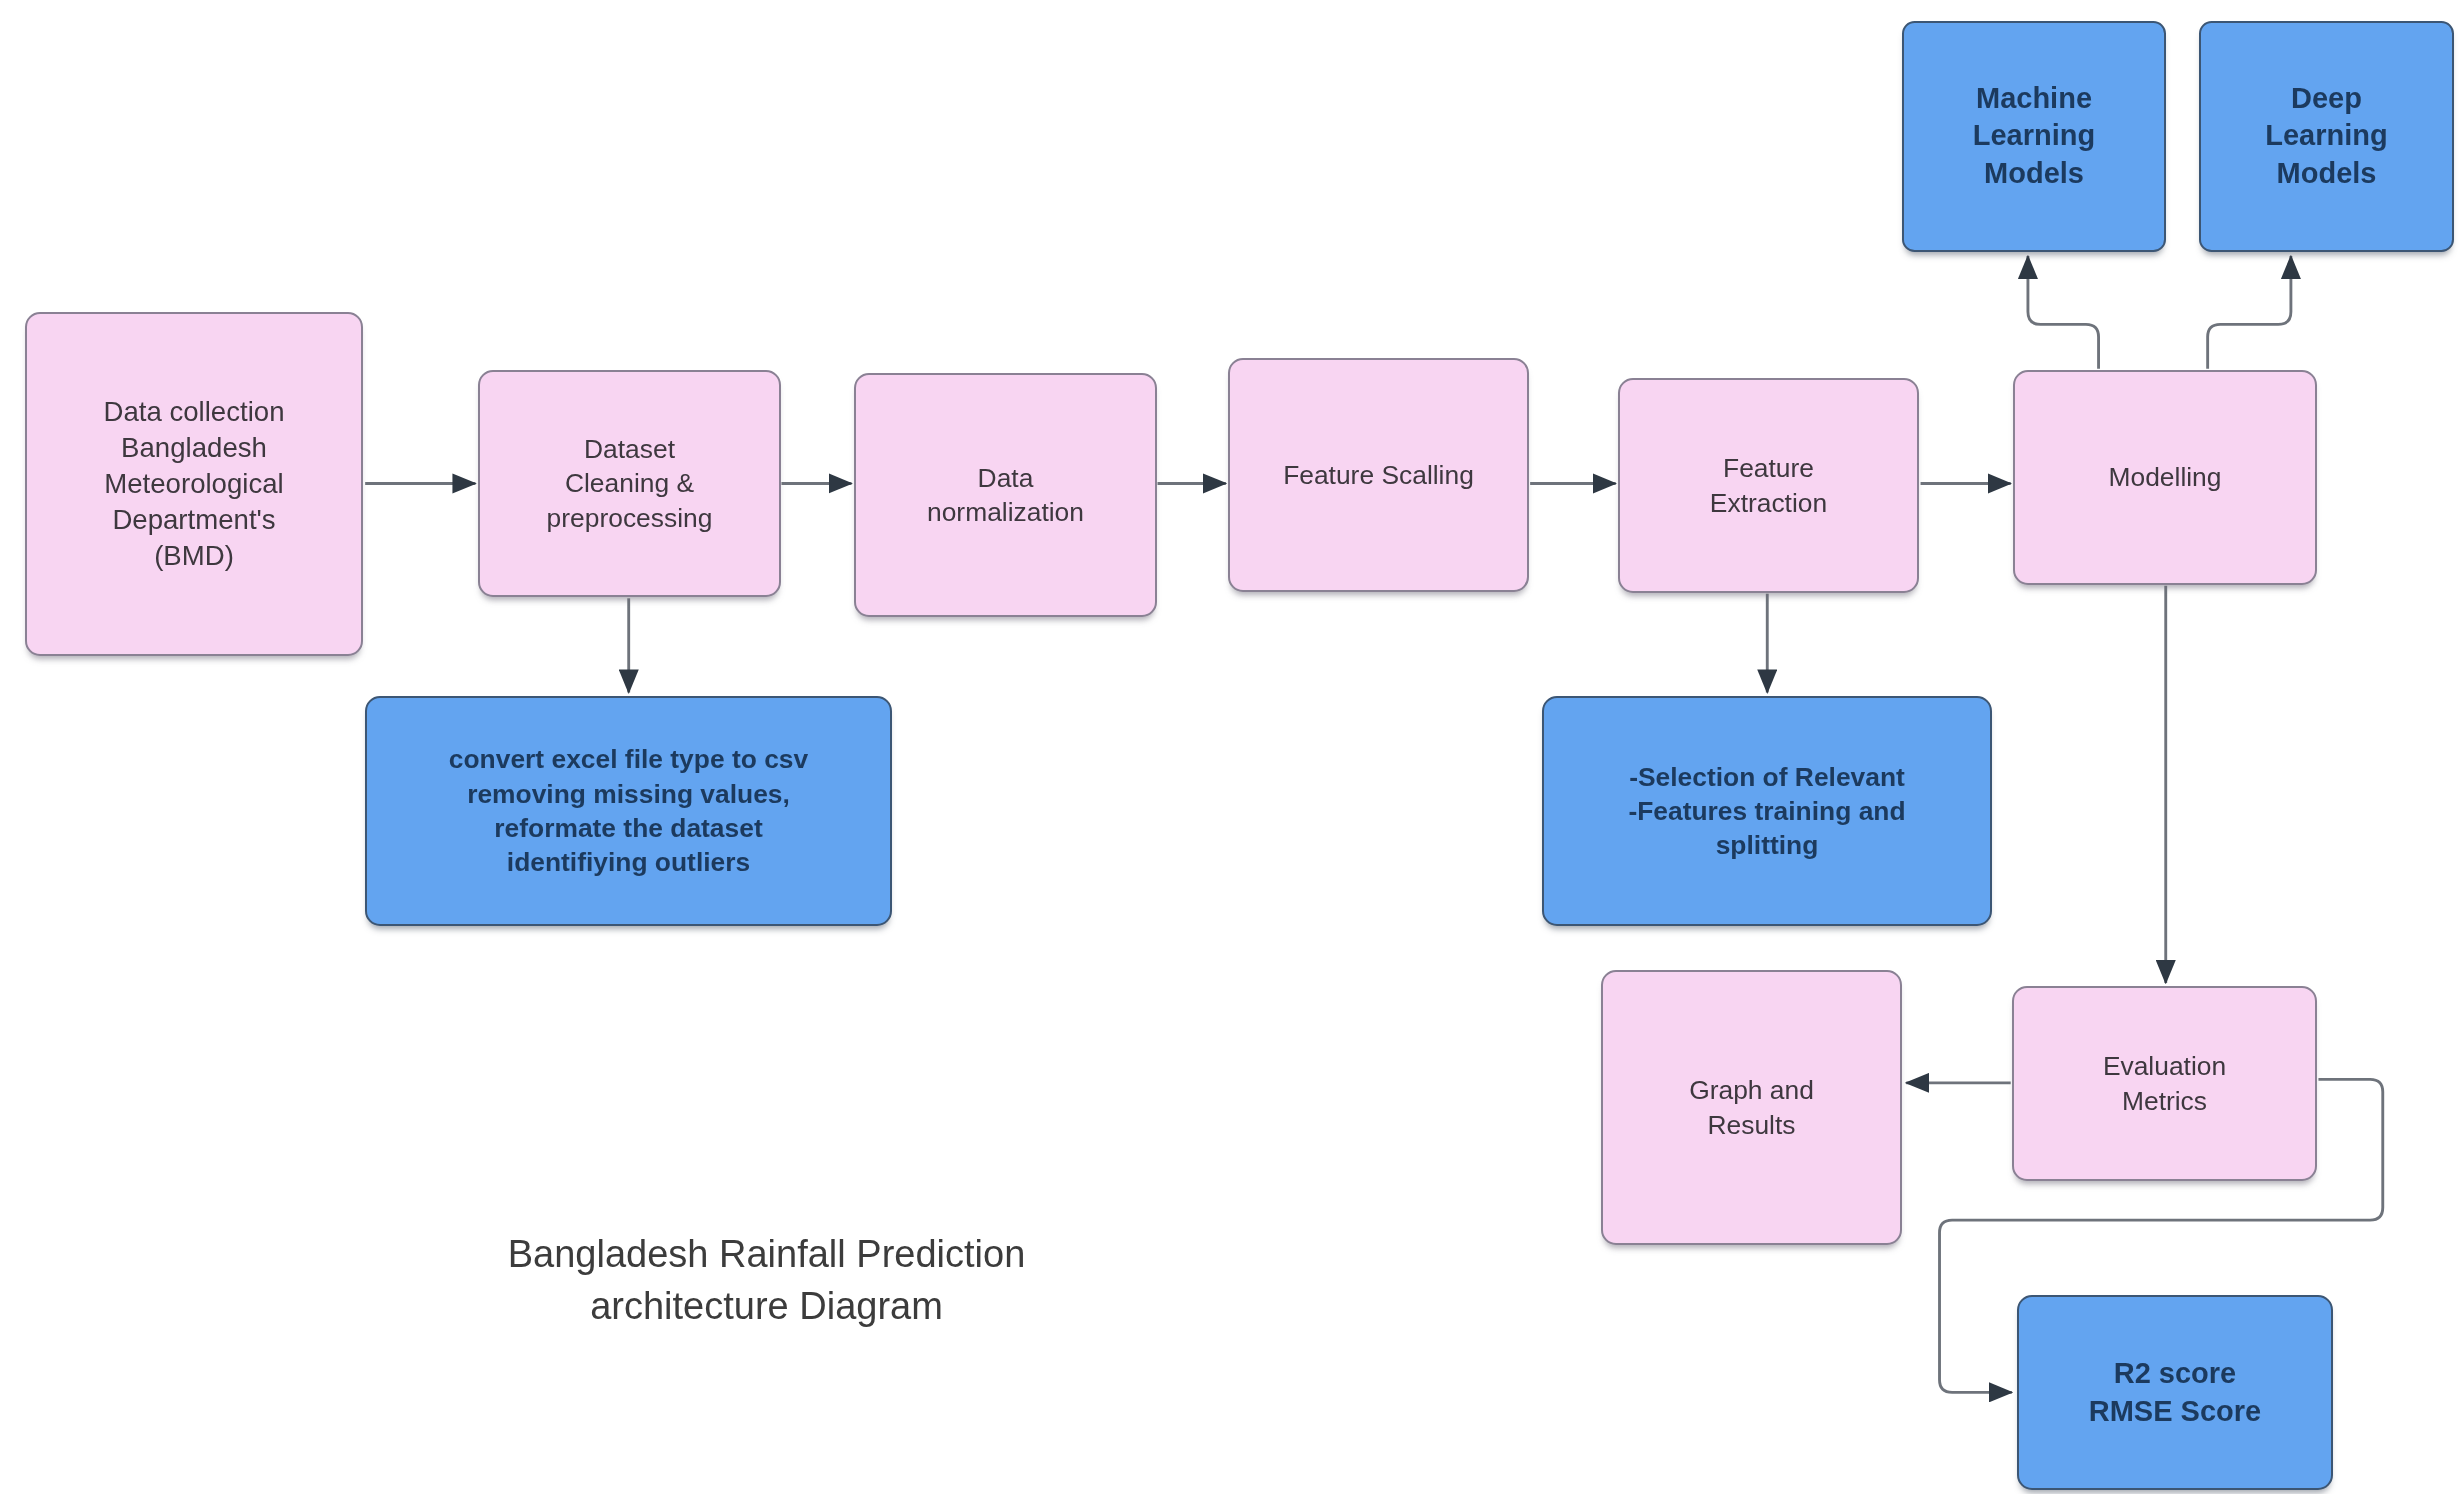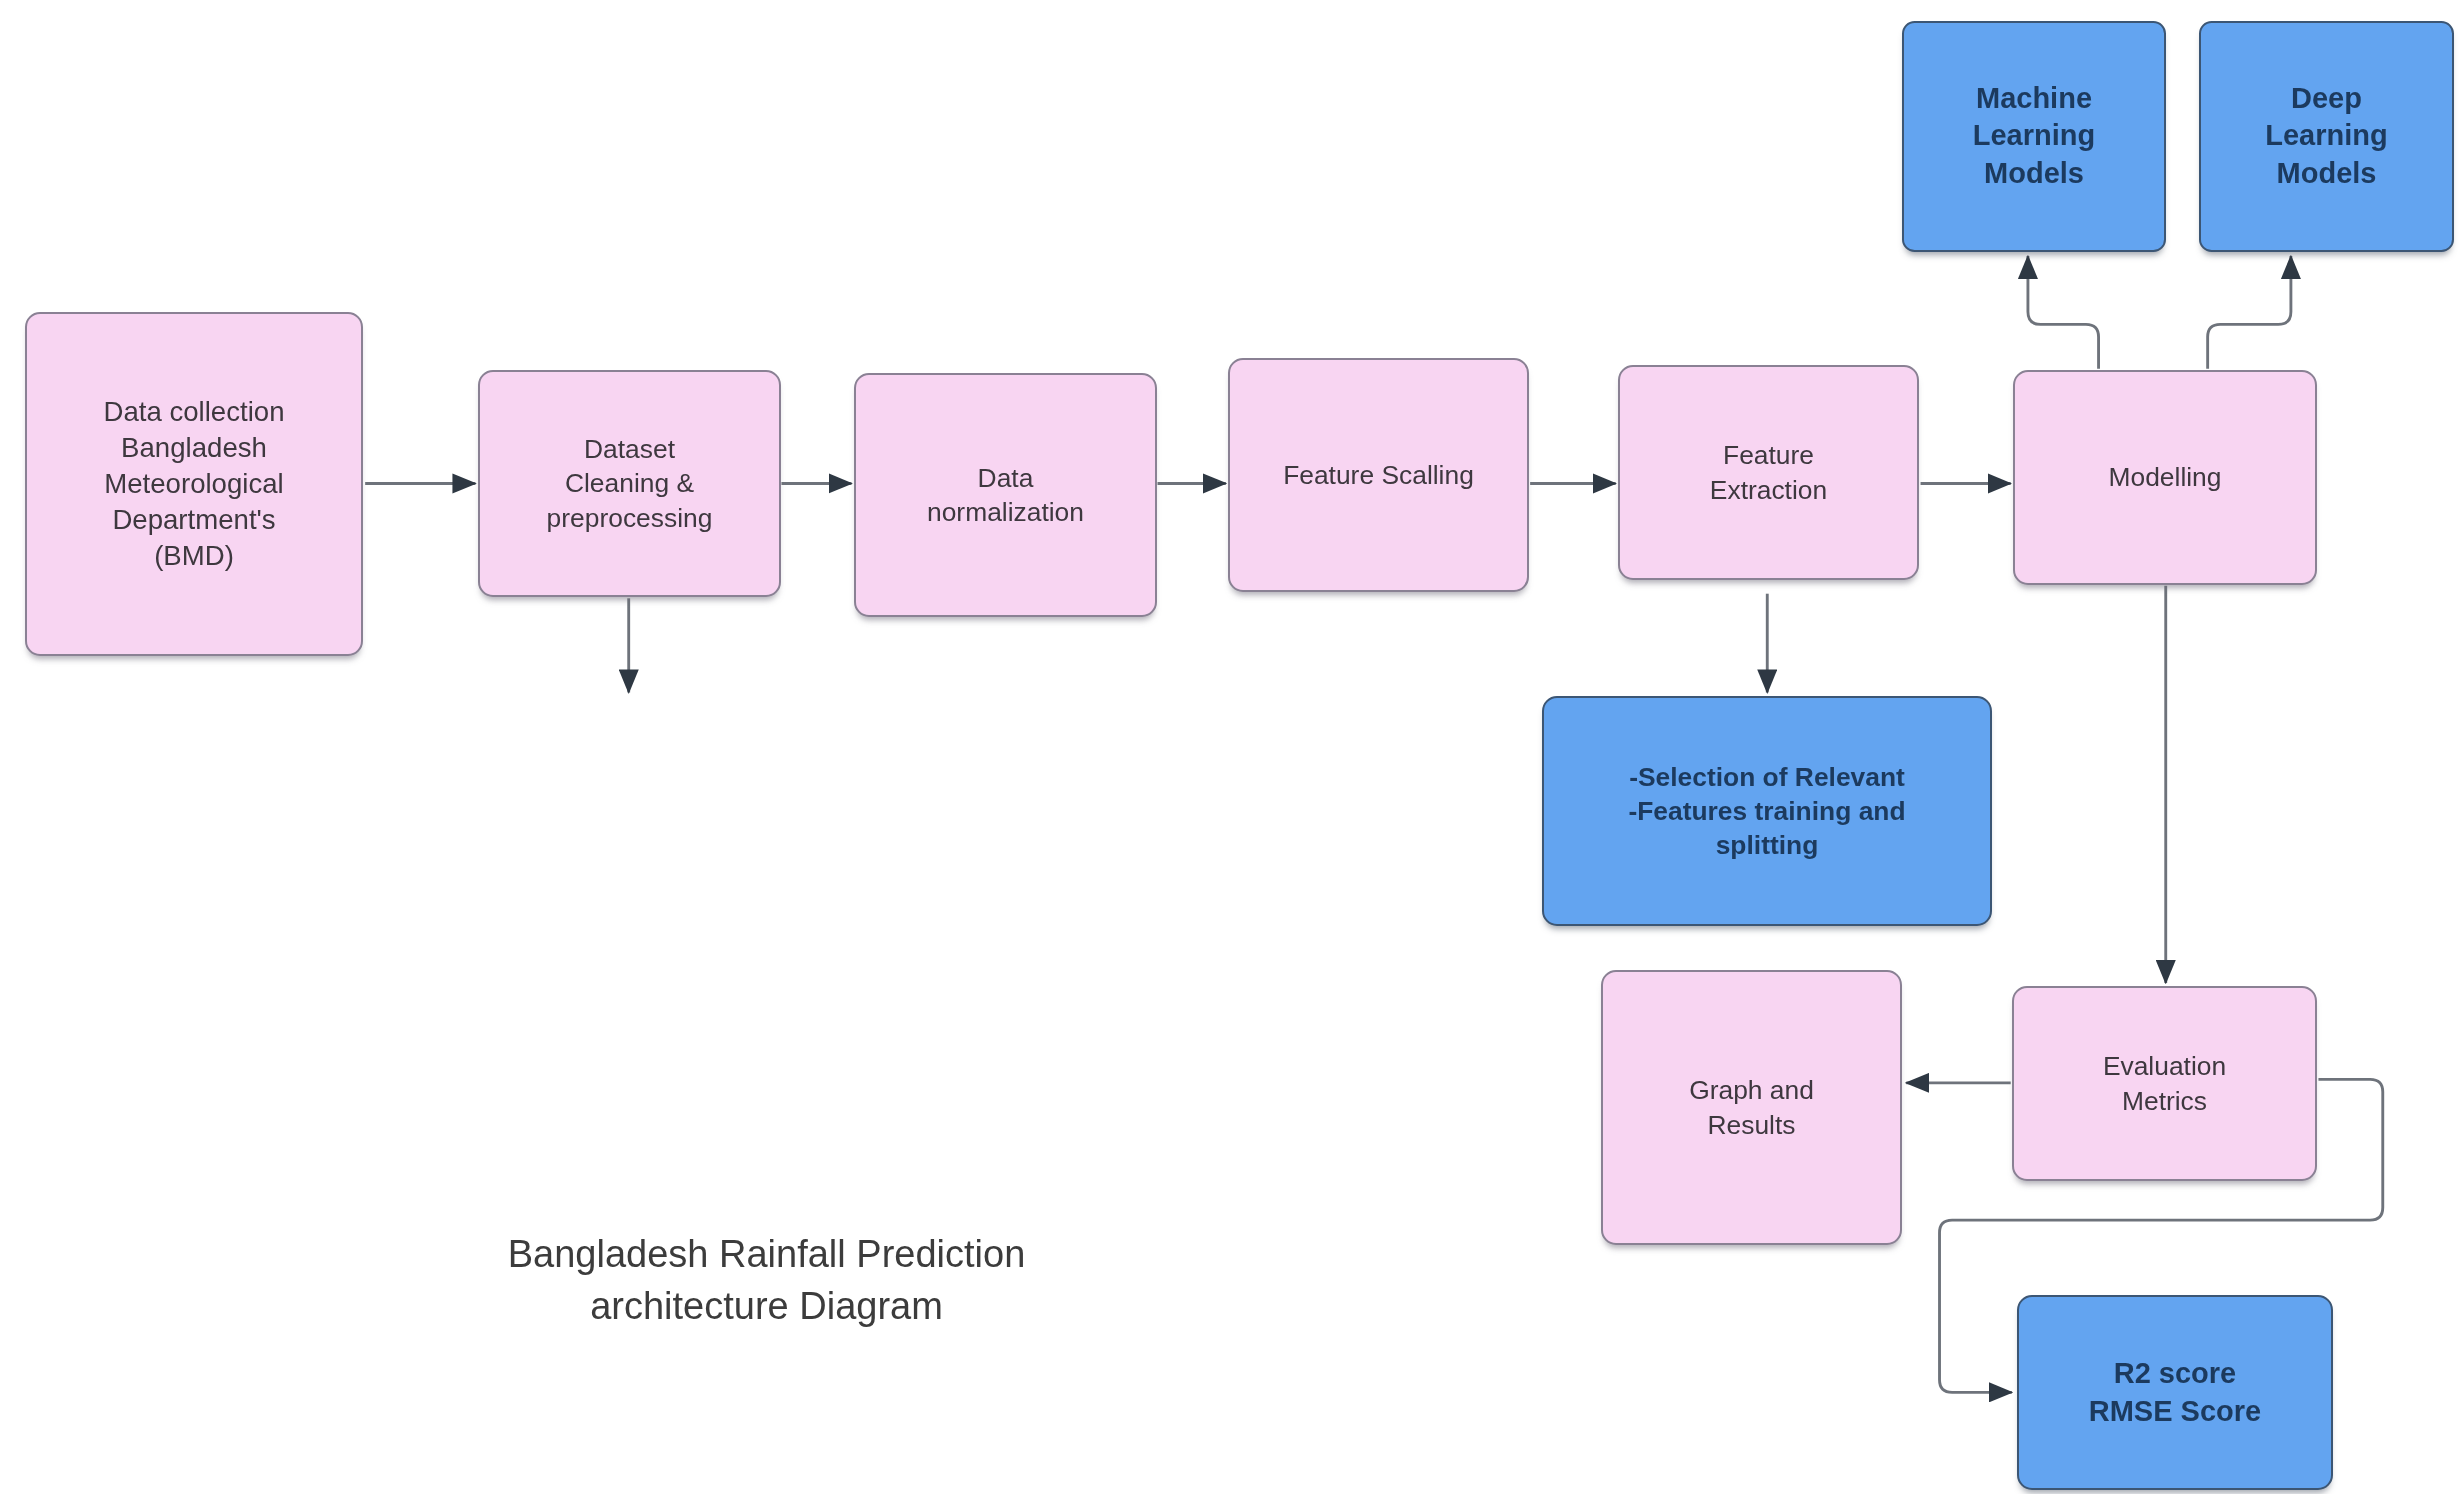--- a/index.html
+++ b/index.html
@@ -101,41 +101,47 @@
 
   <div class="node pink" style="left:854px;top:373px;width:303px;height:244px;">
     <span>Data
 normalization</span>
   </div>
 
   <div class="node pink" style="left:1228px;top:358px;width:301px;height:234px;">
     <span>Feature Scalling</span>
   </div>
 
-  <div class="node pink" style="left:1618px;top:365px;width:301px;height:215px;">
+  <div class="node pink" style="left:1618px;top:378px;width:301px;height:215px;">
     <span>Feature
 Extraction</span>
   </div>
 
   <div class="node pink" style="left:2013px;top:370px;width:304px;height:215px;">
     <span>Modelling</span>
   </div>
 
   <div class="node blue" style="left:1902px;top:20.7px;width:264px;height:231px;border-radius:12.6px;">
     <span>Machine
 Learning
 Models</span>
   </div>
 
   <div class="node blue" style="left:2199px;top:20.7px;width:255px;height:231px;border-radius:12.6px;align-items:center;">
     <span>Deep
 Learning
 Models</span>
   </div>
 
+  <div class="node blue small-blue-text" style="left:365px;top:696px;width:527px;height:230px;">
+    <span>convert excel file type to csv
+removing missing values,
+reformate the dataset
+identifiying outliers</span>
+  </div>
 
   <div class="node blue small-blue-text" style="left:1542px;top:696px;width:450px;height:230px;">
     <span>-Selection of Relevant
 -Features training and
 splitting</span>
   </div>
 
   <div class="node pink" style="left:1601px;top:970px;width:301px;height:275px;">
     <span>Graph and
 Results</span>

